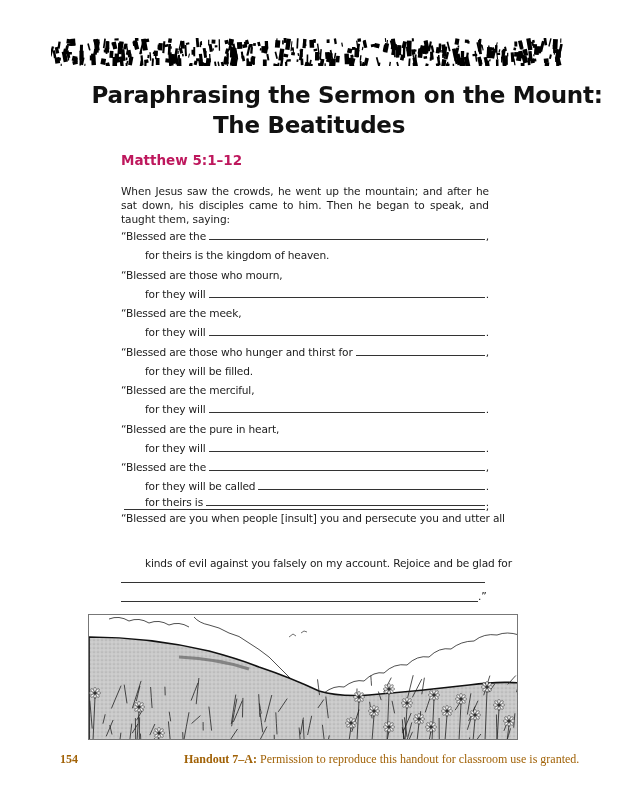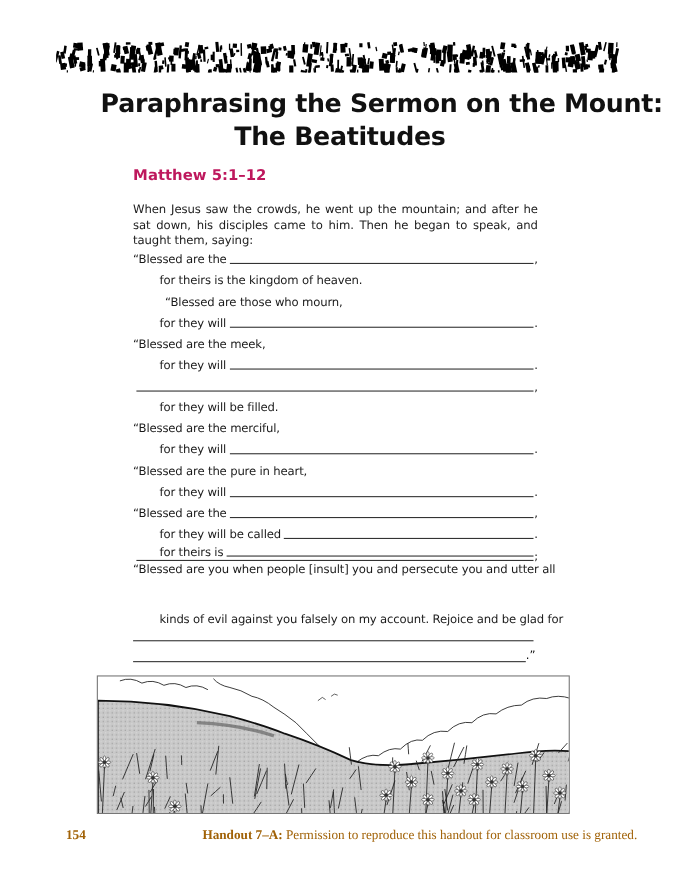--- a/index.html
+++ b/index.html
@@ -458,37 +458,38 @@
 
 <div id="beatitudes">
     <div class="line" style="top: 226px;">
       <span>“Blessed are the</span>
       <span class="blank"></span>
       <span class="punct">,</span>
     </div>
     <div class="line indent" style="top: 245.25px;">
       <span>for theirs is the kingdom of heaven.</span>
     </div>
-    <div class="line" style="top: 264.5px; margin-left: 29px;">
+    <div class="line" style="top: 264.5px;">
       <span>“Blessed are those who mourn,</span>
     </div>
     <div class="line indent" style="top: 283.75px;">
       <span>for they will</span>
       <span class="blank"></span>
       <span class="punct">.</span>
     </div>
     <div class="line" style="top: 303px;">
       <span>“Blessed are the meek,</span>
     </div>
     <div class="line indent" style="top: 322.25px;">
       <span>for they will</span>
       <span class="blank"></span>
       <span class="punct">.</span>
     </div>
     <div class="line" style="top: 341.5px;">
+      <span>“Blessed are those who hunger and thirst for</span>
       <span class="blank"></span>
       <span class="punct">,</span>
     </div>
     <div class="line indent" style="top: 360.75px;">
       <span>for they will be filled.</span>
     </div>
     <div class="line" style="top: 380px;">
       <span>“Blessed are the merciful,</span>
     </div>
     <div class="line indent" style="top: 399.25px;">

